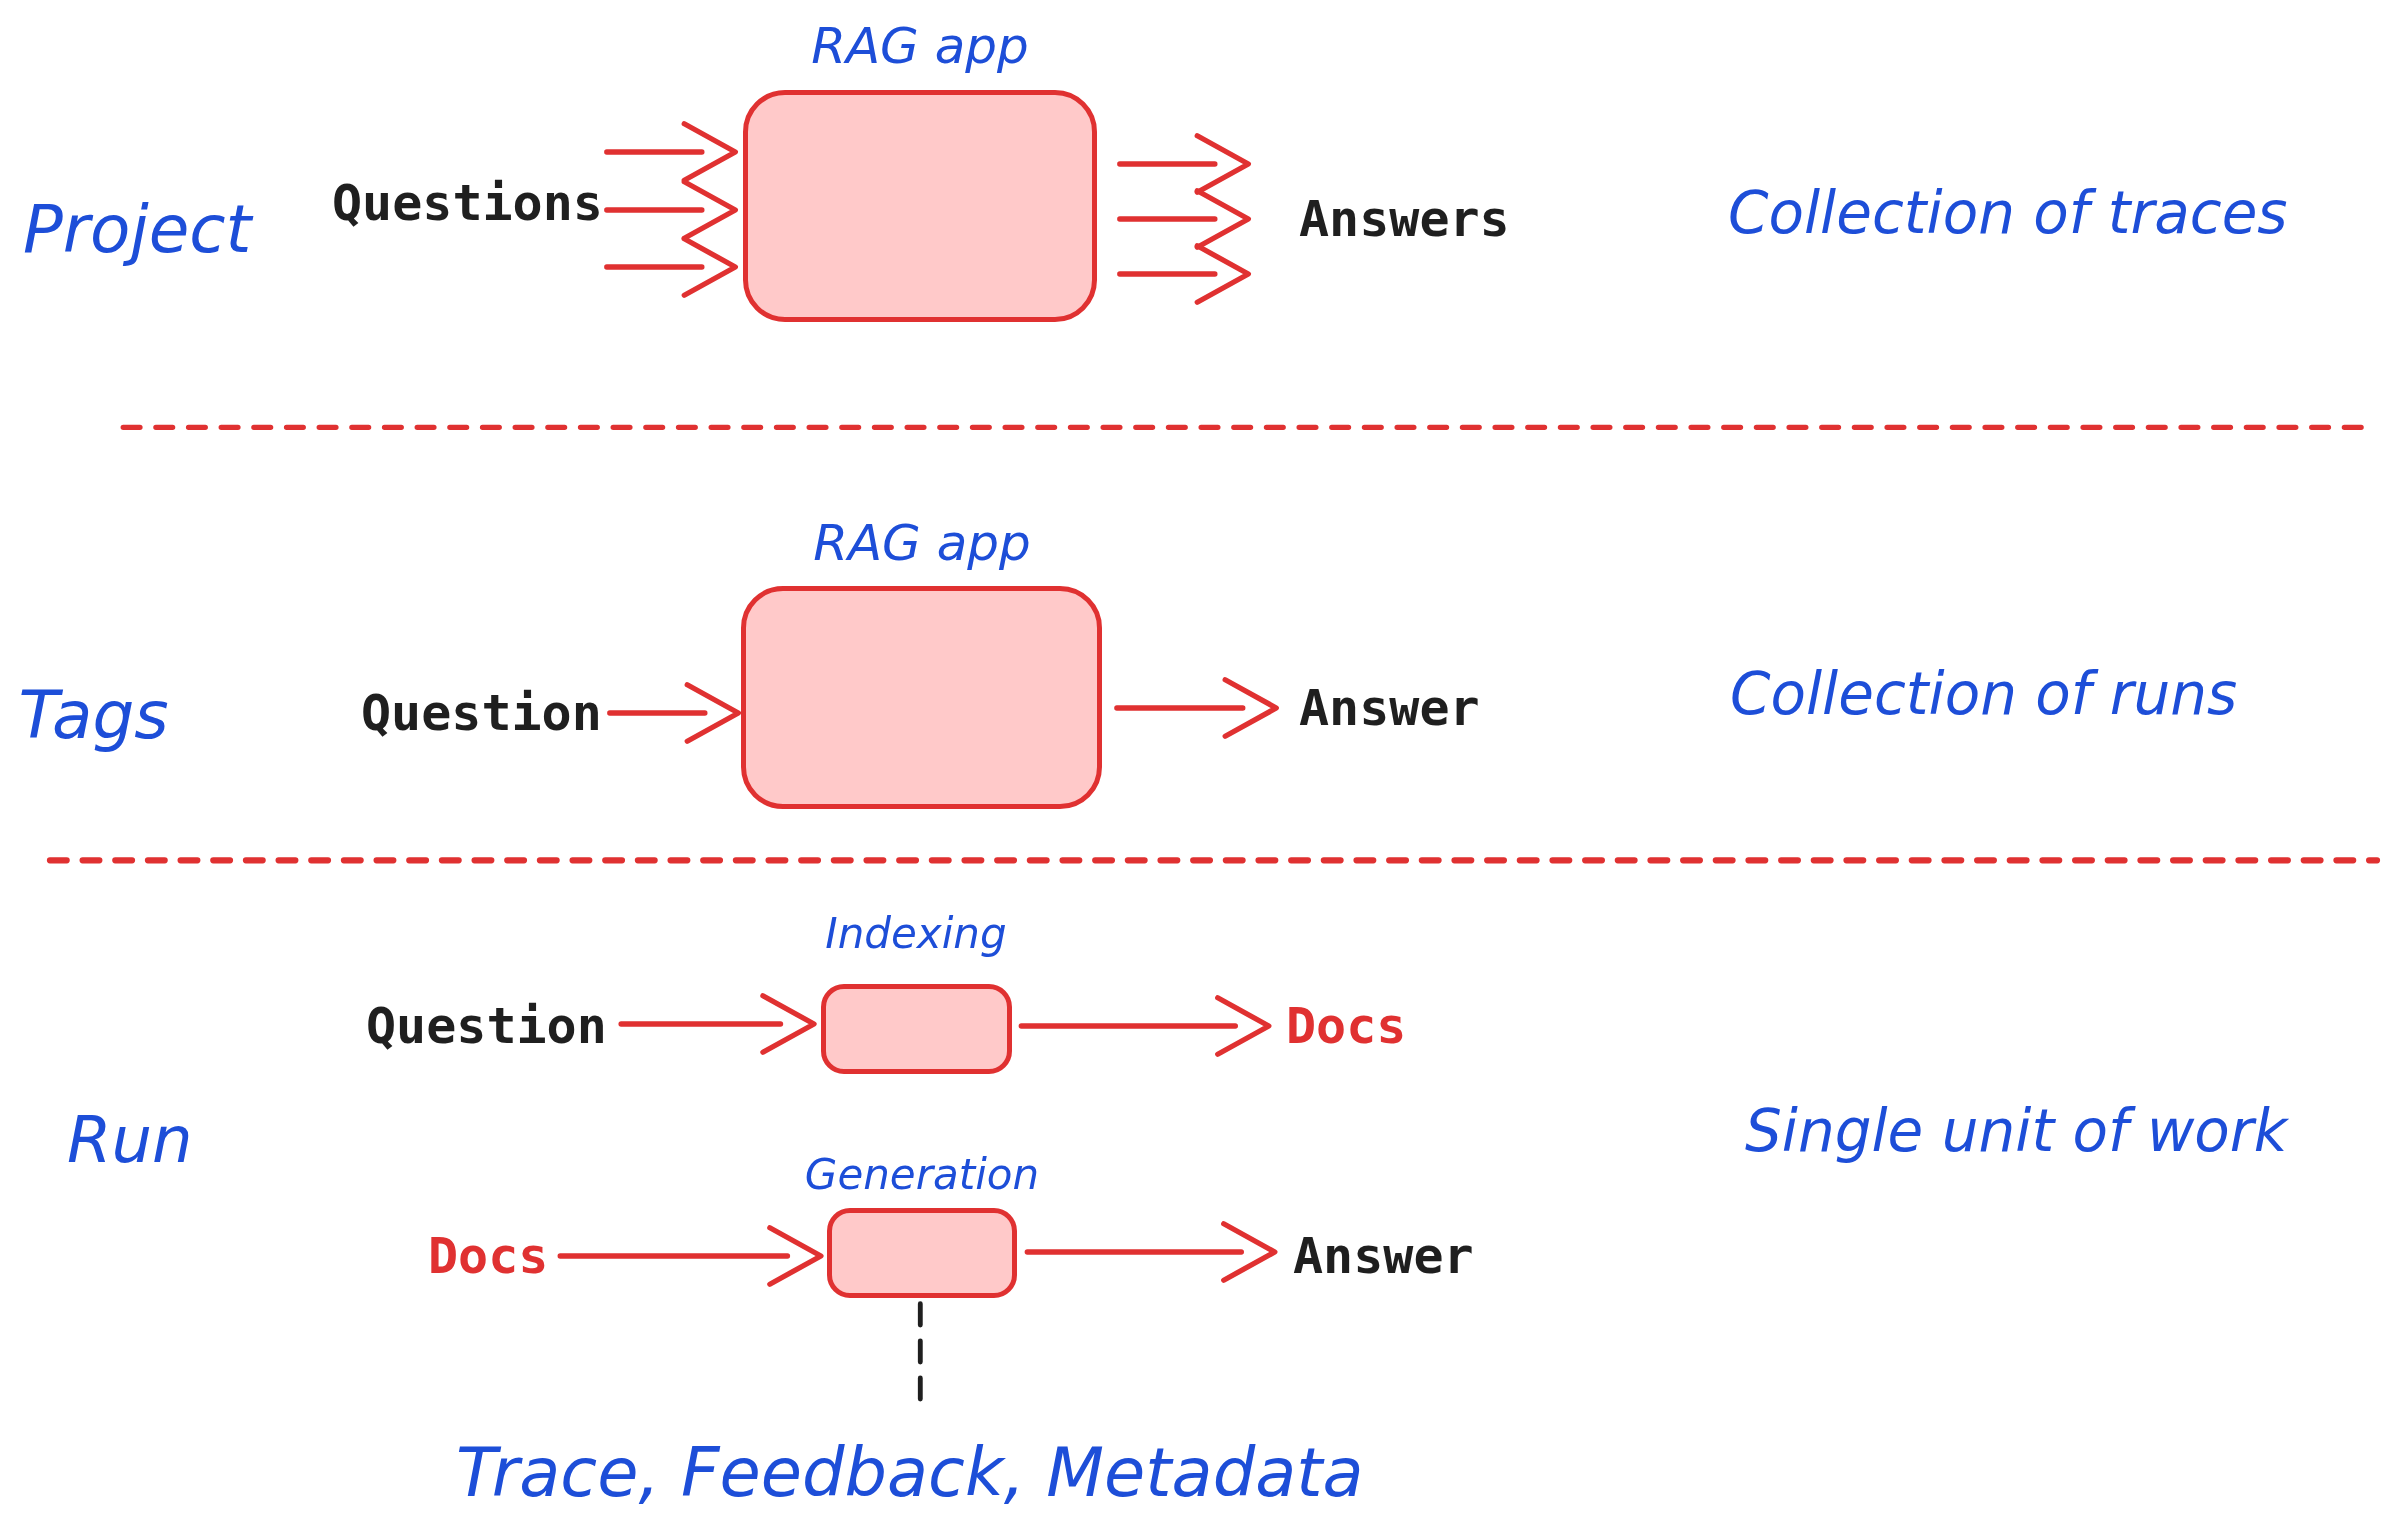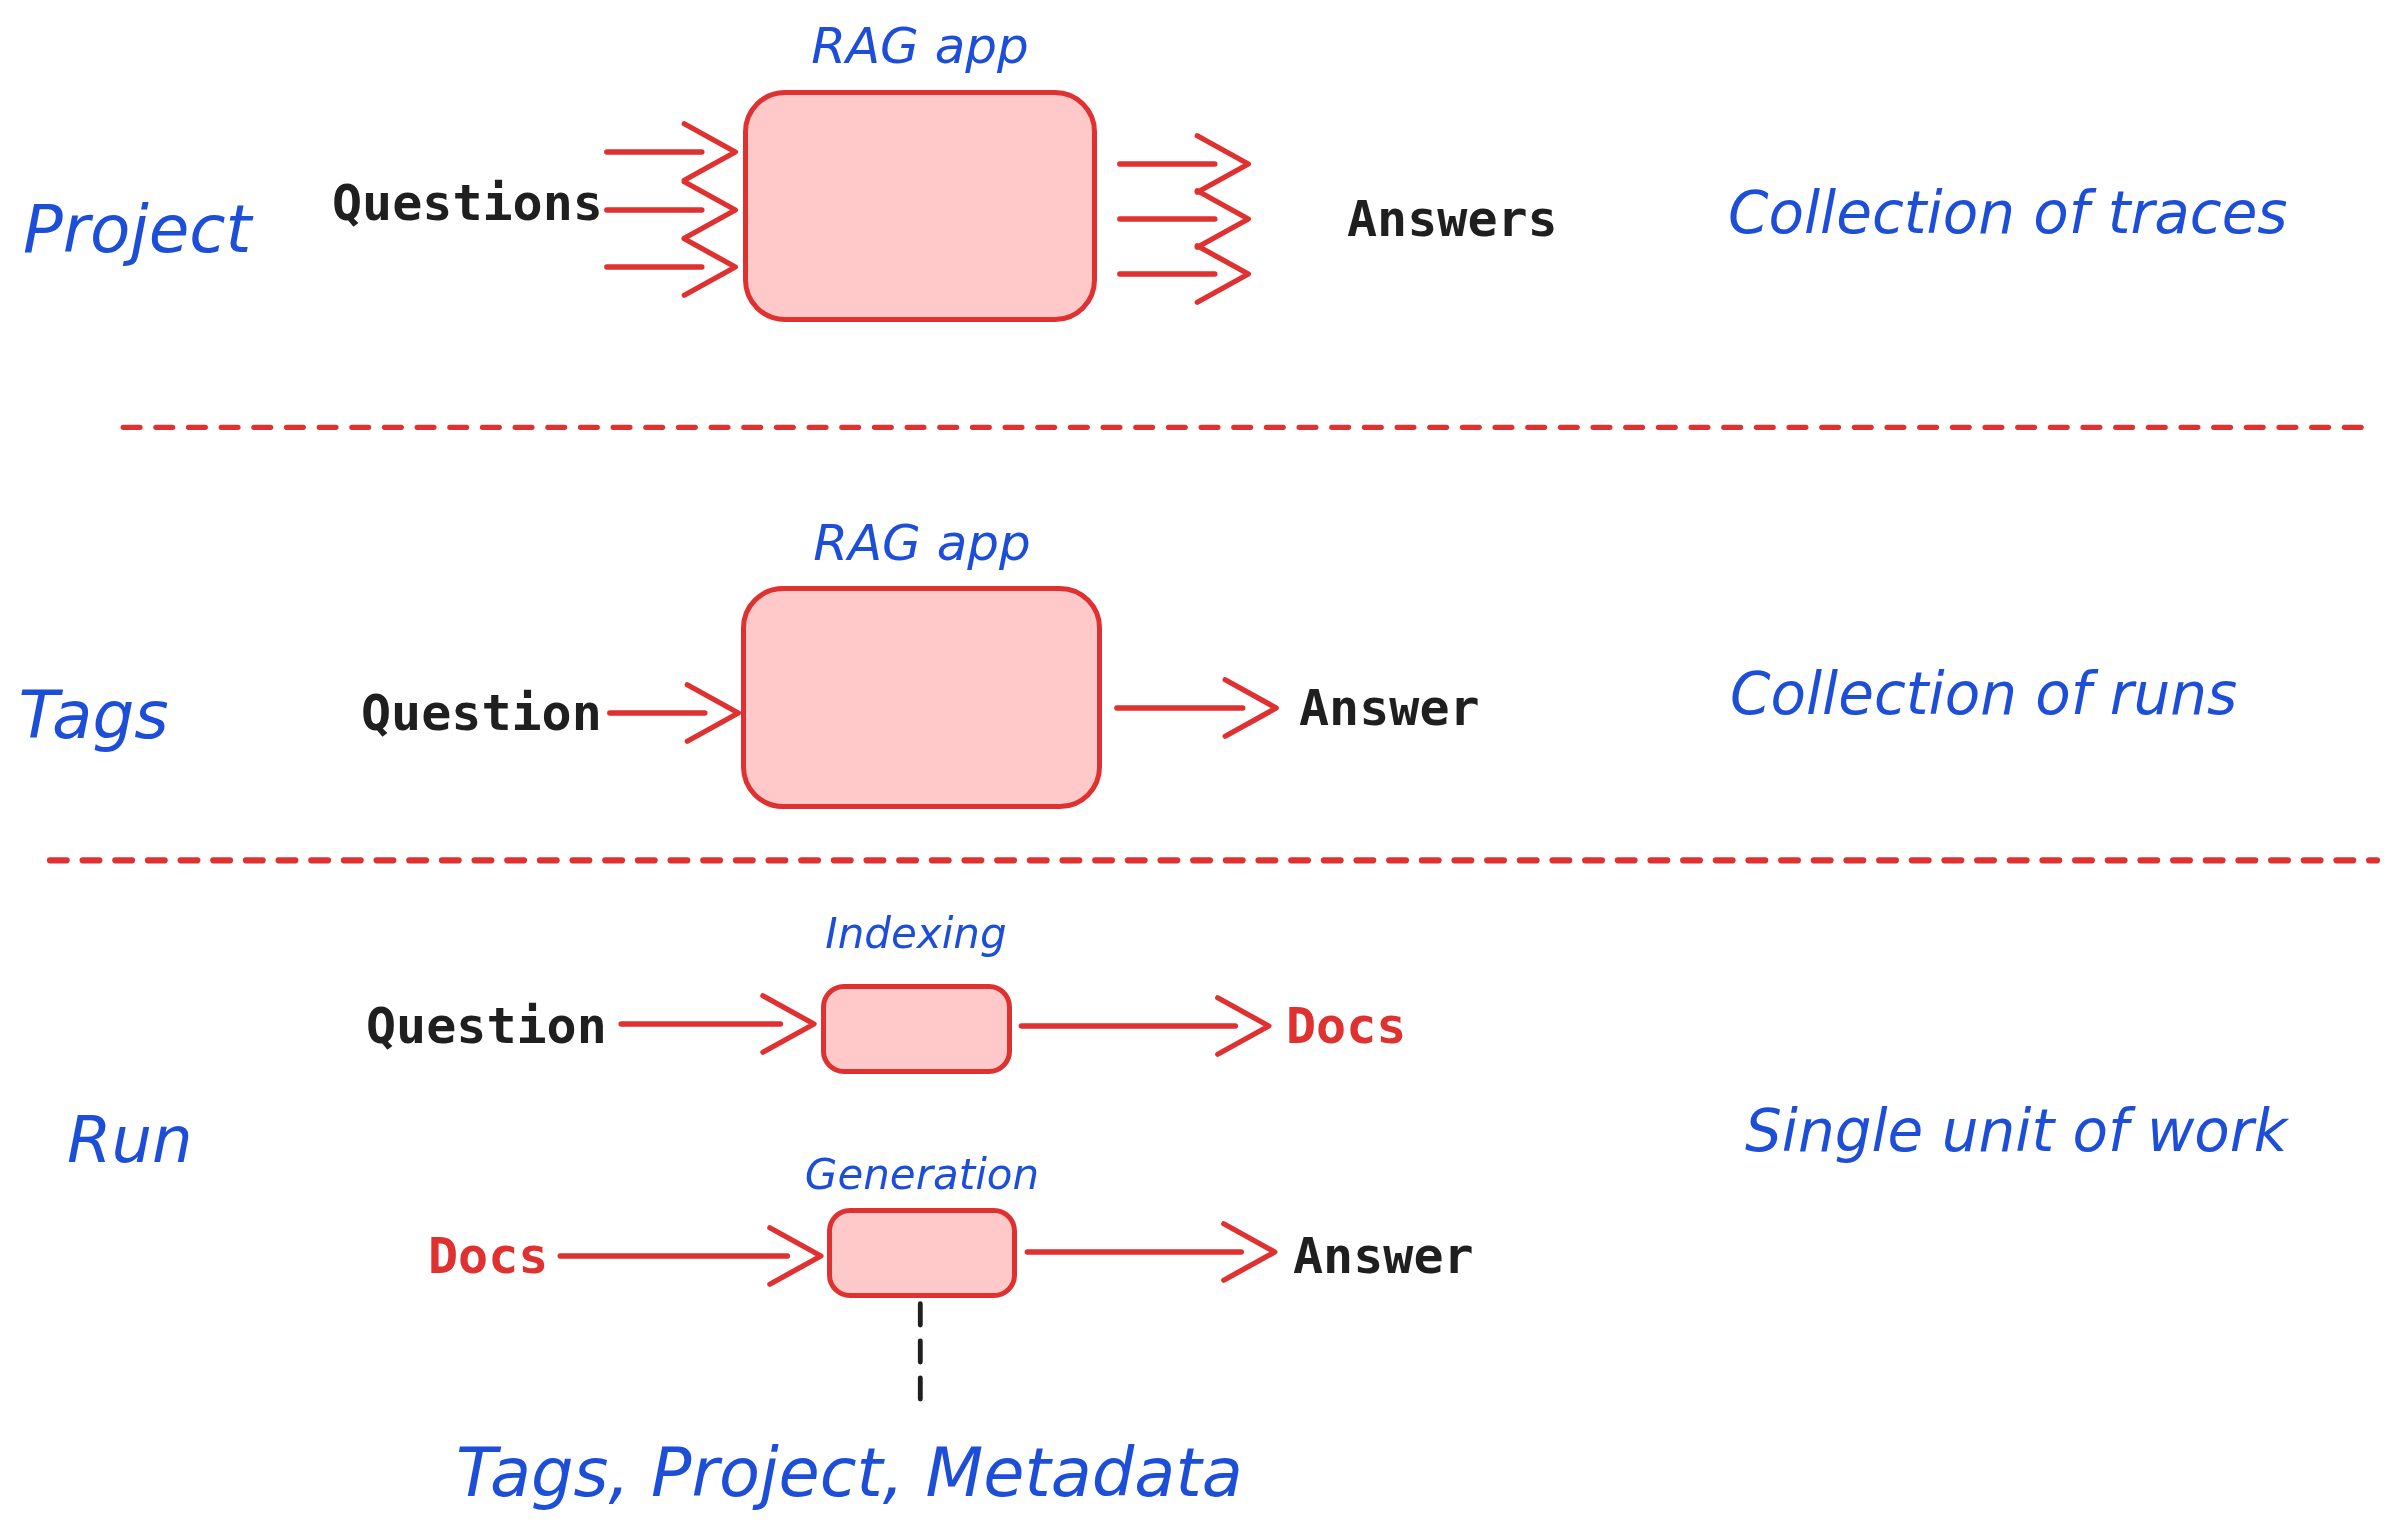--- a/index.html
+++ b/index.html
@@ -86,21 +86,21 @@
         <path d="M92 10 L150 42 L92 74" stroke="#e03131" stroke-width="6" fill="none" stroke-linecap="round" stroke-linejoin="round"></path>
       </svg>
   </div>
   <div class="arrow" style="left:1116px;top:237px;">
     <svg width="137" height="74" viewBox="0 0 155 84">
         <path d="M4 42 H112" stroke="#e03131" stroke-width="6" fill="none" stroke-linecap="round"></path>
         <path d="M92 10 L150 42 L92 74" stroke="#e03131" stroke-width="6" fill="none" stroke-linecap="round" stroke-linejoin="round"></path>
       </svg>
   </div>
 
-  <div class="mono" style="left:1299px;top:194px;font-size:50px;margin-left:48px;">Answers</div>
+  <div class="mono" style="left:1299px;top:194px;font-size:50px;">Answers</div>
 
   <div class="hand" style="left:1728px;top:184px;font-size:58px;">Collection of traces</div>
 
   <div class="divider" style="left:0;top:422px;">
     <svg width="2389" height="10.6" viewBox="0 0 2701 12">
         <line x1="137" y1="6" x2="2690" y2="6" stroke="#e03131" stroke-width="6" stroke-dasharray="19 18" stroke-linecap="round"></line>
       </svg>
   </div>
 
   <div class="hand" style="left:18.6px;top:683px;font-size:66px;">Tags</div>
@@ -177,18 +177,18 @@
   </div>
 
   <div class="mono" style="left:1293px;top:1231px;font-size:50px;">Answer</div>
 
   <div class="vdash" style="left:915px;top:1300px;">
     <svg width="10.6" height="117" viewBox="0 0 12 132">
         <line x1="6" y1="4" x2="6" y2="128" stroke="#1f1f1f" stroke-width="5.5" stroke-dasharray="24 18" stroke-linecap="round"></line>
       </svg>
   </div>
 
-  <div class="hand" style="left:456px;top:1440px;font-size:67px;">Tags, Project, Metadata</div>
+  <div class="hand" style="left:456px;top:1440px;font-size:67px;">Trace, Feedback, Metadata</div>
 
   <div class="hand" style="left:1745px;top:1102px;font-size:58px;">Single unit of work</div>
 
 </div>
 
 
 </body></html>

